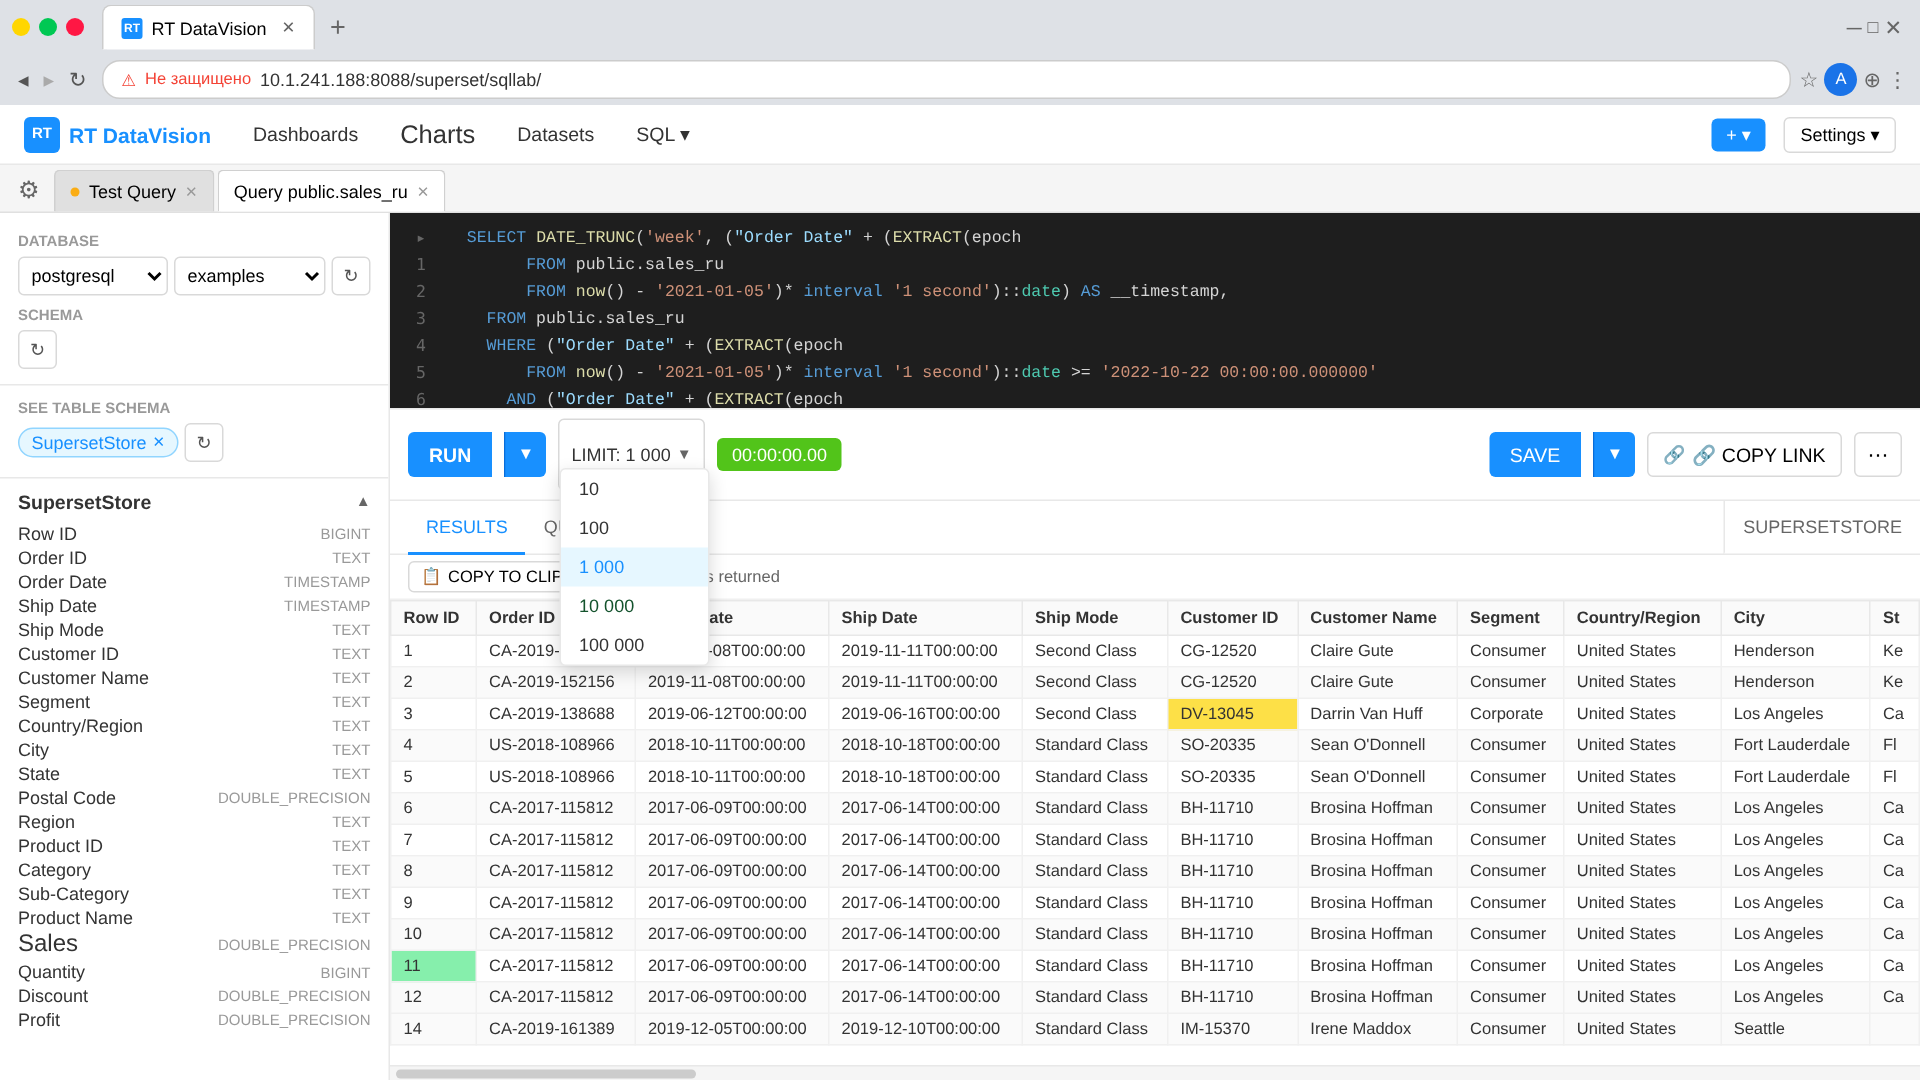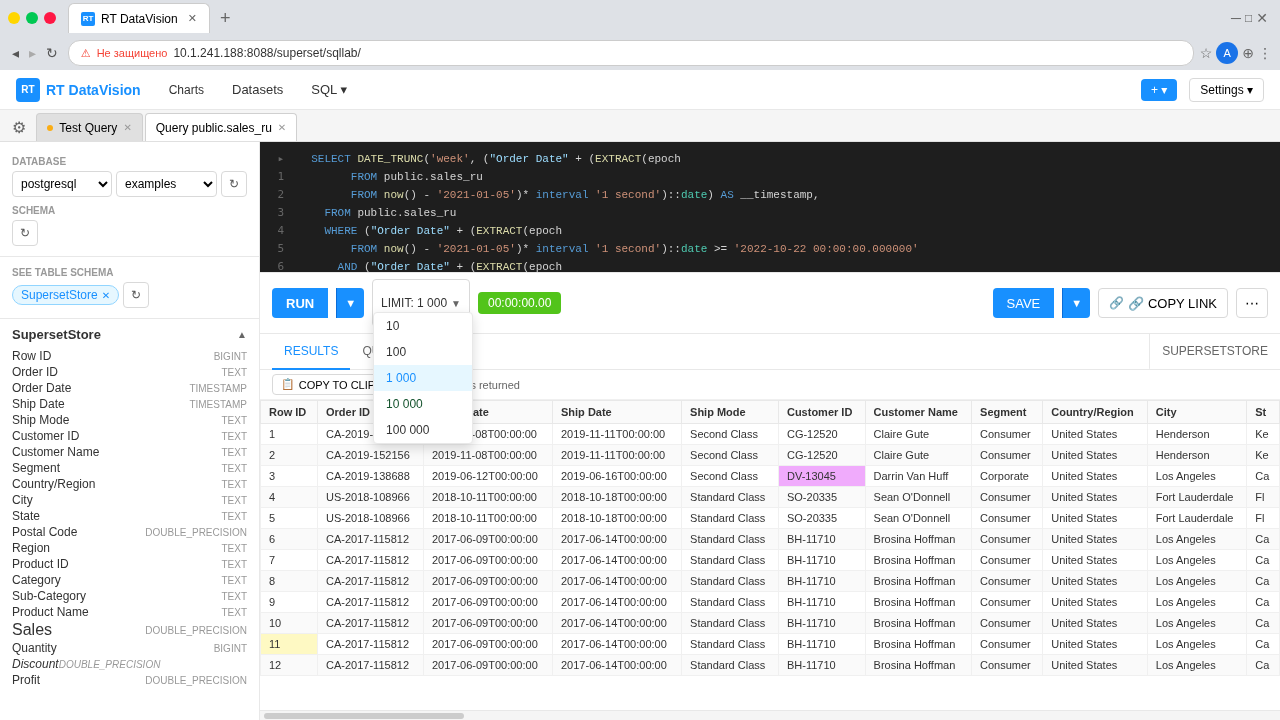--- a/index.html
+++ b/index.html
@@ -45,21 +45,22 @@
     <span style="font-size:14px;cursor:pointer;color:#666;">⊕</span>
     <span style="font-size:14px;cursor:pointer;color:#666;">⋮</span>
   </div>
 </div>
 
 <div style="background:#fff;height:40px;display:flex;align-items:center;padding:0 16px;gap:4px;border-bottom:1px solid #e8e8e8;">
   <div style="display:flex;align-items:center;gap:6px;color:#1890ff;font-weight:bold;font-size:14px;margin-right:12px;">
     <div style="width:24px;height:24px;background:#1890ff;border-radius:4px;display:flex;align-items:center;justify-content:center;color:white;font-size:10px;font-weight:bold;">RT</div>
     <span>RT DataVision</span>
   </div>
-  <div style="padding:0 12px;height:40px;display:flex;align-items:center;font-size:12px;cursor:pointer;color:#333;">Charts</div>
+  <div style="padding:0 12px;height:40px;display:flex;align-items:center;font-size:13px;cursor:pointer;color:#333;">Dashboards</div>
+  <div style="padding:0 12px;height:40px;display:flex;align-items:center;font-size:17px;cursor:pointer;color:#333;">Charts</div>
   <div style="padding:0 12px;height:40px;display:flex;align-items:center;font-size:13px;cursor:pointer;color:#333;">Datasets</div>
   <div style="padding:0 12px;height:40px;display:flex;align-items:center;font-size:13px;cursor:pointer;color:#333;">SQL ▾</div>
   <div style="flex:1;"></div>
   <button style="background:#1890ff;color:#fff;border:none;border-radius:4px;padding:4px 10px;font-size:12px;cursor:pointer;margin-right:8px;">+ ▾</button>
   <button style="background:none;border:1px solid #d9d9d9;border-radius:4px;padding:4px 10px;font-size:12px;cursor:pointer;">Settings ▾</button>
 </div>
 
 <div style="background:#f5f5f5;height:32px;display:flex;align-items:flex-end;padding:0 8px;border-bottom:1px solid #e0e0e0;gap:2px;">
   <button style="background:none;border:none;cursor:pointer;color:#666;font-size:16px;margin-right:4px;padding:4px;">⚙</button>
   <div style="height:28px;padding:0 10px;display:flex;align-items:center;gap:6px;font-size:12px;cursor:pointer;border-radius:4px 4px 0 0;background:#e0e0e0;border:1px solid #d0d0d0;border-bottom:none;">
@@ -183,25 +184,25 @@
             <span style="font-size:10px;color:#999;">TEXT</span>
           </div>
           <div style="display: flex; align-items: center; justify-content: space-between; padding: 1px 0px;">
             <span style="font-size:12px;color:#333;">Product Name</span>
             <span style="font-size:10px;color:#999;">TEXT</span>
           </div>
           <div style="display: flex; align-items: center; justify-content: space-between; padding: 1px 0px;">
             <span style="font-size:16px;color:#333;">Sales</span>
             <span style="font-size:10px;color:#999;">DOUBLE_PRECISION</span>
           </div>
-          <div style="display: flex; align-items: center; justify-content: space-between; padding: 1px 0px;">
+          <div style="display: flex; align-items: flex-end; justify-content: space-between; padding: 1px 0px;">
             <span style="font-size:12px;color:#333;">Quantity</span>
             <span style="font-size:10px;color:#999;">BIGINT</span>
           </div>
-          <div style="display: flex; align-items: center; padding: 1px 0px; font-style: italic;">
+          <div style="display: flex; align-items: center; justify-content: space-between; padding: 1px 0px;">
             <span style="font-size:12px;color:#333;">Discount</span>
             <span style="font-size:10px;color:#999;">DOUBLE_PRECISION</span>
           </div>
           <div style="display: flex; align-items: center; justify-content: space-between; padding: 1px 0px;">
             <span style="font-size:12px;color:#333;">Profit</span>
             <span style="font-size:10px;color:#999;">DOUBLE_PRECISION</span>
           </div>
         </div>
     </div>
   </div>
@@ -318,21 +319,21 @@
                 <td style="border: 1px solid rgb(240, 240, 240); padding: 4px 8px; color: rgb(51, 51, 51); white-space: nowrap; font-size: 11px; background: rgb(250, 250, 250);">United States</td>
                 <td style="border: 1px solid rgb(240, 240, 240); padding: 4px 8px; color: rgb(51, 51, 51); white-space: nowrap; font-size: 11px; background: rgb(250, 250, 250);">Henderson</td>
                 <td style="border: 1px solid rgb(240, 240, 240); padding: 4px 8px; color: rgb(51, 51, 51); white-space: nowrap; font-size: 11px; background: rgb(250, 250, 250);">Ke</td>
               </tr>
               <tr>
                 <td style="border: 1px solid rgb(240, 240, 240); padding: 4px 8px; color: rgb(51, 51, 51); white-space: nowrap; font-size: 11px; background: rgb(255, 255, 255);">3</td>
                 <td style="border: 1px solid rgb(240, 240, 240); padding: 4px 8px; color: rgb(51, 51, 51); white-space: nowrap; font-size: 11px; background: rgb(255, 255, 255);">CA-2019-138688</td>
                 <td style="border: 1px solid rgb(240, 240, 240); padding: 4px 8px; color: rgb(51, 51, 51); white-space: nowrap; font-size: 11px; background: rgb(255, 255, 255);">2019-06-12T00:00:00</td>
                 <td style="border: 1px solid rgb(240, 240, 240); padding: 4px 8px; color: rgb(51, 51, 51); white-space: nowrap; font-size: 11px; background: rgb(255, 255, 255);">2019-06-16T00:00:00</td>
                 <td style="border: 1px solid rgb(240, 240, 240); padding: 4px 8px; color: rgb(51, 51, 51); white-space: nowrap; font-size: 11px; background: rgb(255, 255, 255);">Second Class</td>
-                <td style="border: 1px solid rgb(240, 240, 240); padding: 4px 8px; color: rgb(51, 51, 51); white-space: nowrap; font-size: 11px; background: #f0abfc;">DV-13045</td>
+                <td style="border: 1px solid rgb(240, 240, 240); padding: 4px 8px; color: rgb(51, 51, 51); white-space: nowrap; font-size: 11px; background: #fde047;">DV-13045</td>
                 <td style="border: 1px solid rgb(240, 240, 240); padding: 4px 8px; color: rgb(51, 51, 51); white-space: nowrap; font-size: 11px; background: rgb(255, 255, 255);">Darrin Van Huff</td>
                 <td style="border: 1px solid rgb(240, 240, 240); padding: 4px 8px; color: rgb(51, 51, 51); white-space: nowrap; font-size: 11px; background: rgb(255, 255, 255);">Corporate</td>
                 <td style="border: 1px solid rgb(240, 240, 240); padding: 4px 8px; color: rgb(51, 51, 51); white-space: nowrap; font-size: 11px; background: rgb(255, 255, 255);">United States</td>
                 <td style="border: 1px solid rgb(240, 240, 240); padding: 4px 8px; color: rgb(51, 51, 51); white-space: nowrap; font-size: 11px; background: rgb(255, 255, 255);">Los Angeles</td>
                 <td style="border: 1px solid rgb(240, 240, 240); padding: 4px 8px; color: rgb(51, 51, 51); white-space: nowrap; font-size: 11px; background: rgb(255, 255, 255);">Ca</td>
               </tr>
               <tr>
                 <td style="border: 1px solid rgb(240, 240, 240); padding: 4px 8px; color: rgb(51, 51, 51); white-space: nowrap; font-size: 11px; background: rgb(250, 250, 250);">4</td>
                 <td style="border: 1px solid rgb(240, 240, 240); padding: 4px 8px; color: rgb(51, 51, 51); white-space: nowrap; font-size: 11px; background: rgb(250, 250, 250);">US-2018-108966</td>
                 <td style="border: 1px solid rgb(240, 240, 240); padding: 4px 8px; color: rgb(51, 51, 51); white-space: nowrap; font-size: 11px; background: rgb(250, 250, 250);">2018-10-11T00:00:00</td>
@@ -417,21 +418,21 @@
                 <td style="border: 1px solid rgb(240, 240, 240); padding: 4px 8px; color: rgb(51, 51, 51); white-space: nowrap; font-size: 11px; background: rgb(250, 250, 250);">2017-06-14T00:00:00</td>
                 <td style="border: 1px solid rgb(240, 240, 240); padding: 4px 8px; color: rgb(51, 51, 51); white-space: nowrap; font-size: 11px; background: rgb(250, 250, 250);">Standard Class</td>
                 <td style="border: 1px solid rgb(240, 240, 240); padding: 4px 8px; color: rgb(51, 51, 51); white-space: nowrap; font-size: 11px; background: rgb(250, 250, 250);">BH-11710</td>
                 <td style="border: 1px solid rgb(240, 240, 240); padding: 4px 8px; color: rgb(51, 51, 51); white-space: nowrap; font-size: 11px; background: rgb(250, 250, 250);">Brosina Hoffman</td>
                 <td style="border: 1px solid rgb(240, 240, 240); padding: 4px 8px; color: rgb(51, 51, 51); white-space: nowrap; font-size: 11px; background: rgb(250, 250, 250);">Consumer</td>
                 <td style="border: 1px solid rgb(240, 240, 240); padding: 4px 8px; color: rgb(51, 51, 51); white-space: nowrap; font-size: 11px; background: rgb(250, 250, 250);">United States</td>
                 <td style="border: 1px solid rgb(240, 240, 240); padding: 4px 8px; color: rgb(51, 51, 51); white-space: nowrap; font-size: 11px; background: rgb(250, 250, 250);">Los Angeles</td>
                 <td style="border: 1px solid rgb(240, 240, 240); padding: 4px 8px; color: rgb(51, 51, 51); white-space: nowrap; font-size: 11px; background: rgb(250, 250, 250);">Ca</td>
               </tr>
               <tr>
-                <td style="border: 1px solid rgb(240, 240, 240); padding: 4px 8px; color: rgb(51, 51, 51); white-space: nowrap; font-size: 11px; background: #fef9c3; margin-top: 16px;">11</td>
+                <td style="border: 1px solid rgb(240, 240, 240); padding: 4px 8px; color: rgb(51, 51, 51); white-space: nowrap; font-size: 11px; background: #86efac; margin-top: 16px;">11</td>
                 <td style="border: 1px solid rgb(240, 240, 240); padding: 4px 8px; color: rgb(51, 51, 51); white-space: nowrap; font-size: 11px; background: rgb(255, 255, 255);">CA-2017-115812</td>
                 <td style="border: 1px solid rgb(240, 240, 240); padding: 4px 8px; color: rgb(51, 51, 51); white-space: nowrap; font-size: 11px; background: rgb(255, 255, 255);">2017-06-09T00:00:00</td>
                 <td style="border: 1px solid rgb(240, 240, 240); padding: 4px 8px; color: rgb(51, 51, 51); white-space: nowrap; font-size: 11px; background: rgb(255, 255, 255);">2017-06-14T00:00:00</td>
                 <td style="border: 1px solid rgb(240, 240, 240); padding: 4px 8px; color: rgb(51, 51, 51); white-space: nowrap; font-size: 11px; background: rgb(255, 255, 255);">Standard Class</td>
                 <td style="border: 1px solid rgb(240, 240, 240); padding: 4px 8px; color: rgb(51, 51, 51); white-space: nowrap; font-size: 11px; background: rgb(255, 255, 255);">BH-11710</td>
                 <td style="border: 1px solid rgb(240, 240, 240); padding: 4px 8px; color: rgb(51, 51, 51); white-space: nowrap; font-size: 11px; background: rgb(255, 255, 255);">Brosina Hoffman</td>
                 <td style="border: 1px solid rgb(240, 240, 240); padding: 4px 8px; color: rgb(51, 51, 51); white-space: nowrap; font-size: 11px; background: rgb(255, 255, 255);">Consumer</td>
                 <td style="border: 1px solid rgb(240, 240, 240); padding: 4px 8px; color: rgb(51, 51, 51); white-space: nowrap; font-size: 11px; background: rgb(255, 255, 255);">United States</td>
                 <td style="border: 1px solid rgb(240, 240, 240); padding: 4px 8px; color: rgb(51, 51, 51); white-space: nowrap; font-size: 11px; background: rgb(255, 255, 255);">Los Angeles</td>
                 <td style="border: 1px solid rgb(240, 240, 240); padding: 4px 8px; color: rgb(51, 51, 51); white-space: nowrap; font-size: 11px; background: rgb(255, 255, 255);">Ca</td>
@@ -442,20 +443,33 @@
                 <td style="border: 1px solid rgb(240, 240, 240); padding: 4px 8px; color: rgb(51, 51, 51); white-space: nowrap; font-size: 11px; background: rgb(250, 250, 250);">2017-06-09T00:00:00</td>
                 <td style="border: 1px solid rgb(240, 240, 240); padding: 4px 8px; color: rgb(51, 51, 51); white-space: nowrap; font-size: 11px; background: rgb(250, 250, 250);">2017-06-14T00:00:00</td>
                 <td style="border: 1px solid rgb(240, 240, 240); padding: 4px 8px; color: rgb(51, 51, 51); white-space: nowrap; font-size: 11px; background: rgb(250, 250, 250);">Standard Class</td>
                 <td style="border: 1px solid rgb(240, 240, 240); padding: 4px 8px; color: rgb(51, 51, 51); white-space: nowrap; font-size: 11px; background: rgb(250, 250, 250);">BH-11710</td>
                 <td style="border: 1px solid rgb(240, 240, 240); padding: 4px 8px; color: rgb(51, 51, 51); white-space: nowrap; font-size: 11px; background: rgb(250, 250, 250);">Brosina Hoffman</td>
                 <td style="border: 1px solid rgb(240, 240, 240); padding: 4px 8px; color: rgb(51, 51, 51); white-space: nowrap; font-size: 11px; background: rgb(250, 250, 250);">Consumer</td>
                 <td style="border: 1px solid rgb(240, 240, 240); padding: 4px 8px; color: rgb(51, 51, 51); white-space: nowrap; font-size: 11px; background: rgb(250, 250, 250);">United States</td>
                 <td style="border: 1px solid rgb(240, 240, 240); padding: 4px 8px; color: rgb(51, 51, 51); white-space: nowrap; font-size: 11px; background: rgb(250, 250, 250);">Los Angeles</td>
                 <td style="border: 1px solid rgb(240, 240, 240); padding: 4px 8px; color: rgb(51, 51, 51); white-space: nowrap; font-size: 11px; background: rgb(250, 250, 250);">Ca</td>
               </tr>
+              <tr>
+                <td style="border: 1px solid rgb(240, 240, 240); padding: 4px 8px; color: rgb(51, 51, 51); white-space: nowrap; font-size: 11px; background: rgb(250, 250, 250);">14</td>
+                <td style="border: 1px solid rgb(240, 240, 240); padding: 4px 8px; color: rgb(51, 51, 51); white-space: nowrap; font-size: 11px; background: rgb(250, 250, 250);">CA-2019-161389</td>
+                <td style="border: 1px solid rgb(240, 240, 240); padding: 4px 8px; color: rgb(51, 51, 51); white-space: nowrap; font-size: 11px; background: rgb(250, 250, 250);">2019-12-05T00:00:00</td>
+                <td style="border: 1px solid rgb(240, 240, 240); padding: 4px 8px; color: rgb(51, 51, 51); white-space: nowrap; font-size: 11px; background: rgb(250, 250, 250);">2019-12-10T00:00:00</td>
+                <td style="border: 1px solid rgb(240, 240, 240); padding: 4px 8px; color: rgb(51, 51, 51); white-space: nowrap; font-size: 11px; background: rgb(250, 250, 250);">Standard Class</td>
+                <td style="border: 1px solid rgb(240, 240, 240); padding: 4px 8px; color: rgb(51, 51, 51); white-space: nowrap; font-size: 11px; background: rgb(250, 250, 250);">IM-15370</td>
+                <td style="border: 1px solid rgb(240, 240, 240); padding: 4px 8px; color: rgb(51, 51, 51); white-space: nowrap; font-size: 11px; background: rgb(250, 250, 250);">Irene Maddox</td>
+                <td style="border: 1px solid rgb(240, 240, 240); padding: 4px 8px; color: rgb(51, 51, 51); white-space: nowrap; font-size: 11px; background: rgb(250, 250, 250);">Consumer</td>
+                <td style="border: 1px solid rgb(240, 240, 240); padding: 4px 8px; color: rgb(51, 51, 51); white-space: nowrap; font-size: 11px; background: rgb(250, 250, 250);">United States</td>
+                <td style="border: 1px solid rgb(240, 240, 240); padding: 4px 8px; color: rgb(51, 51, 51); white-space: nowrap; font-size: 11px; background: rgb(250, 250, 250);">Seattle</td>
+                <td style="border: 1px solid rgb(240, 240, 240); padding: 4px 8px; color: rgb(51, 51, 51); white-space: nowrap; font-size: 11px; background: rgb(250, 250, 250);"></td>
+              </tr>
             </tbody>
         </table>
       </div>
       <div style="height:10px;background:#f5f5f5;border-top:1px solid #e8e8e8;position:relative;">
         <div style="height:6px;width:200px;background:#ccc;border-radius:3px;position:absolute;top:2px;left:4px;"></div>
       </div>
     </div>
   </div>
 </div>
 

